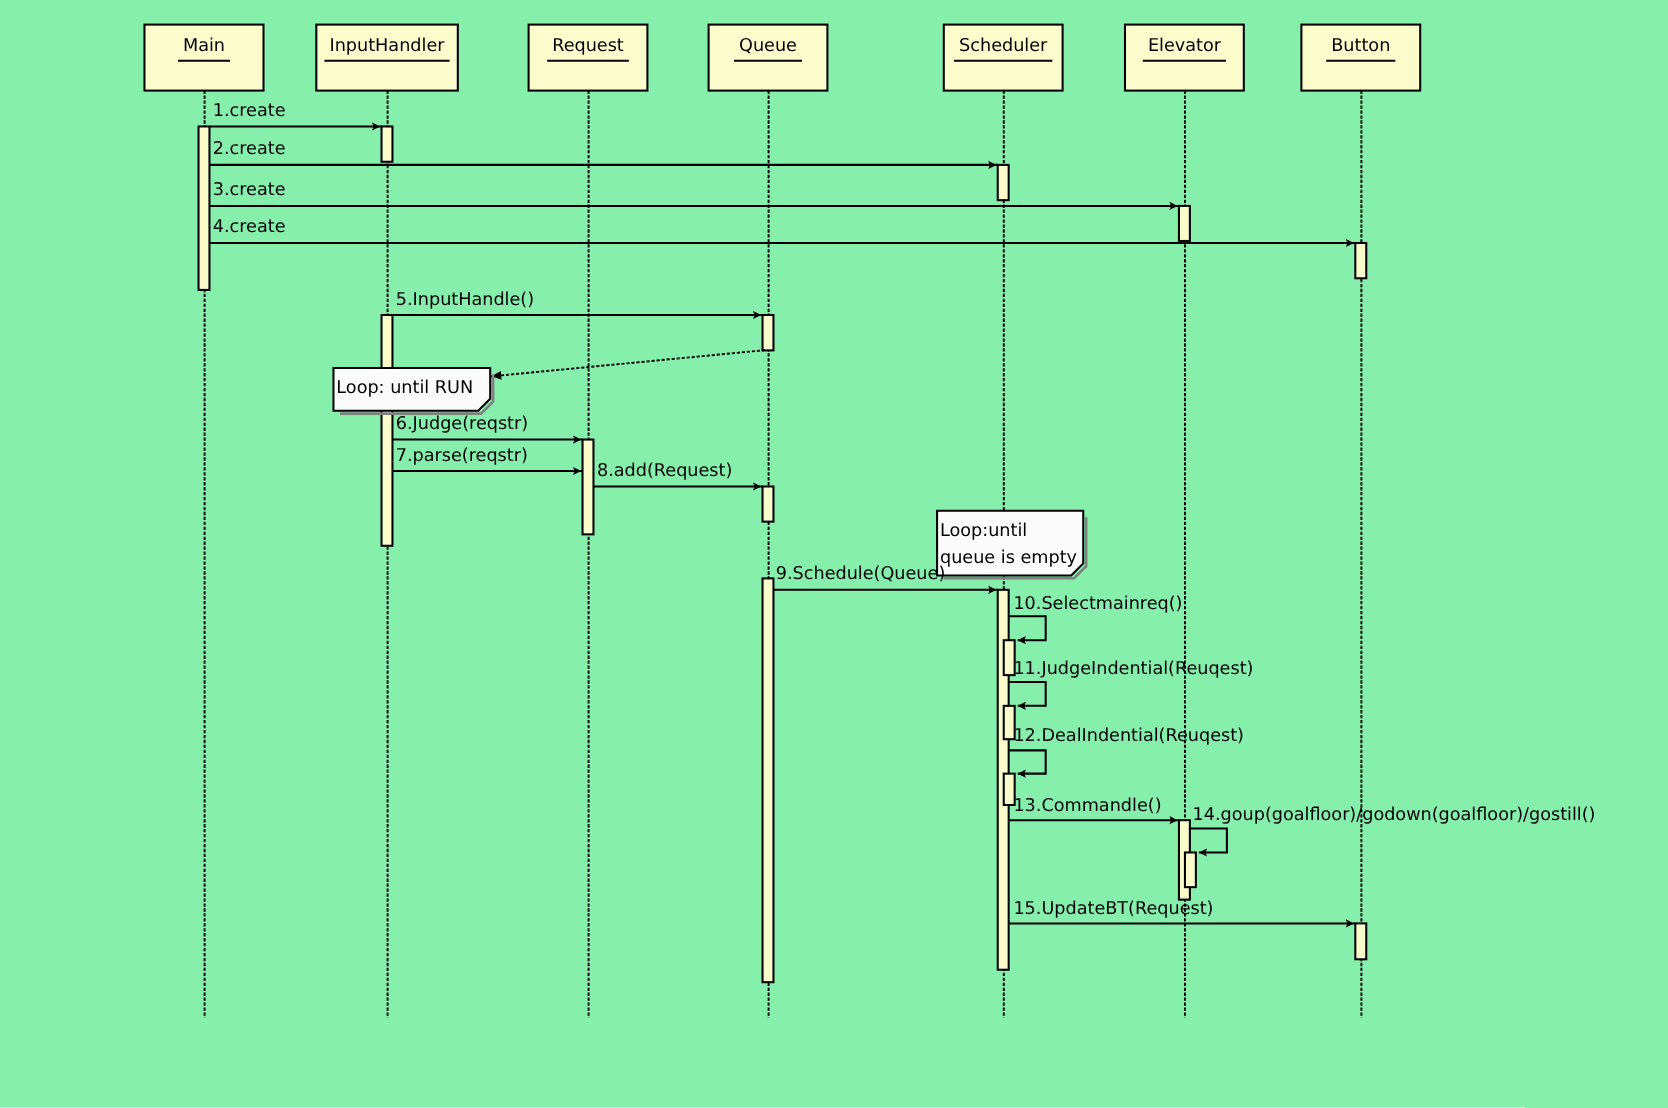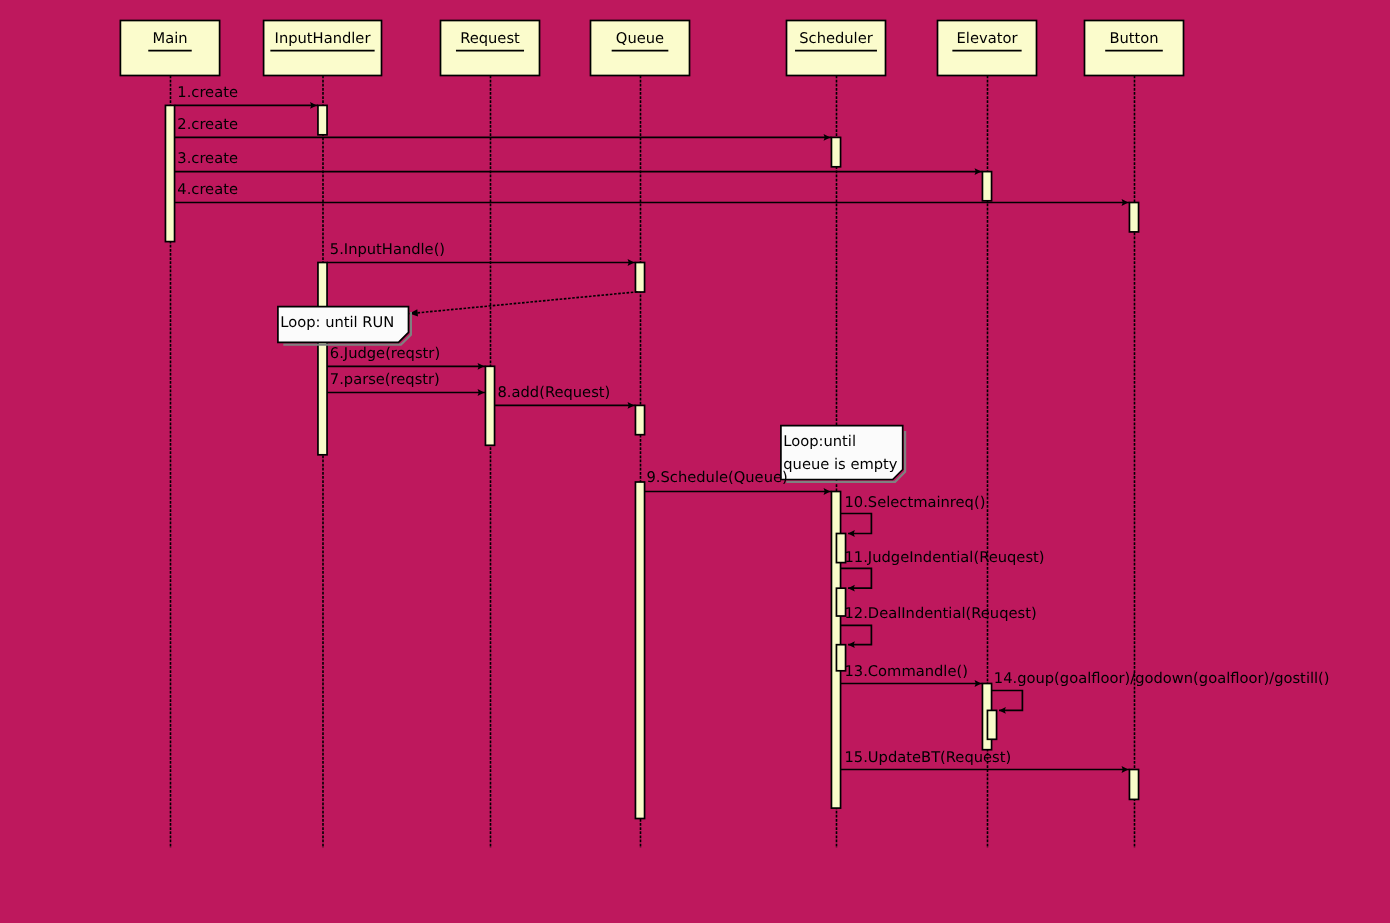--- a/index.html
+++ b/index.html
@@ -1,21 +1,21 @@
 <!DOCTYPE html>
 <html><head>
 <meta charset="utf-8">
 <title>Sequence Diagram</title>
 <style>
   html,body{margin:0;padding:0;background:#ffffff;
             -webkit-font-smoothing:antialiased;
             text-rendering:geometricPrecision;}
   body{width:1390px;height:923px;overflow:hidden;
        font-family:"DejaVu Sans",sans-serif;}
-  #canvas{position:relative;width:1390px;height:923px;background:#be185d;}
+  #canvas{position:relative;width:1390px;height:923px;background:#86efac;}
   #diagram{position:absolute;left:0;top:0;}
   .lifeline-name{font-size:14.7px;fill:#000;}
   .msg-label{font-size:14.7px;fill:#000;}
   .note-text{font-size:14.7px;fill:#000;}
 </style>
 </head>
 <body>
 
 <div id="canvas">
   <svg id="diagram" width="1390" height="923" viewBox="0 0 1390 923" xmlns="http://www.w3.org/2000/svg">

